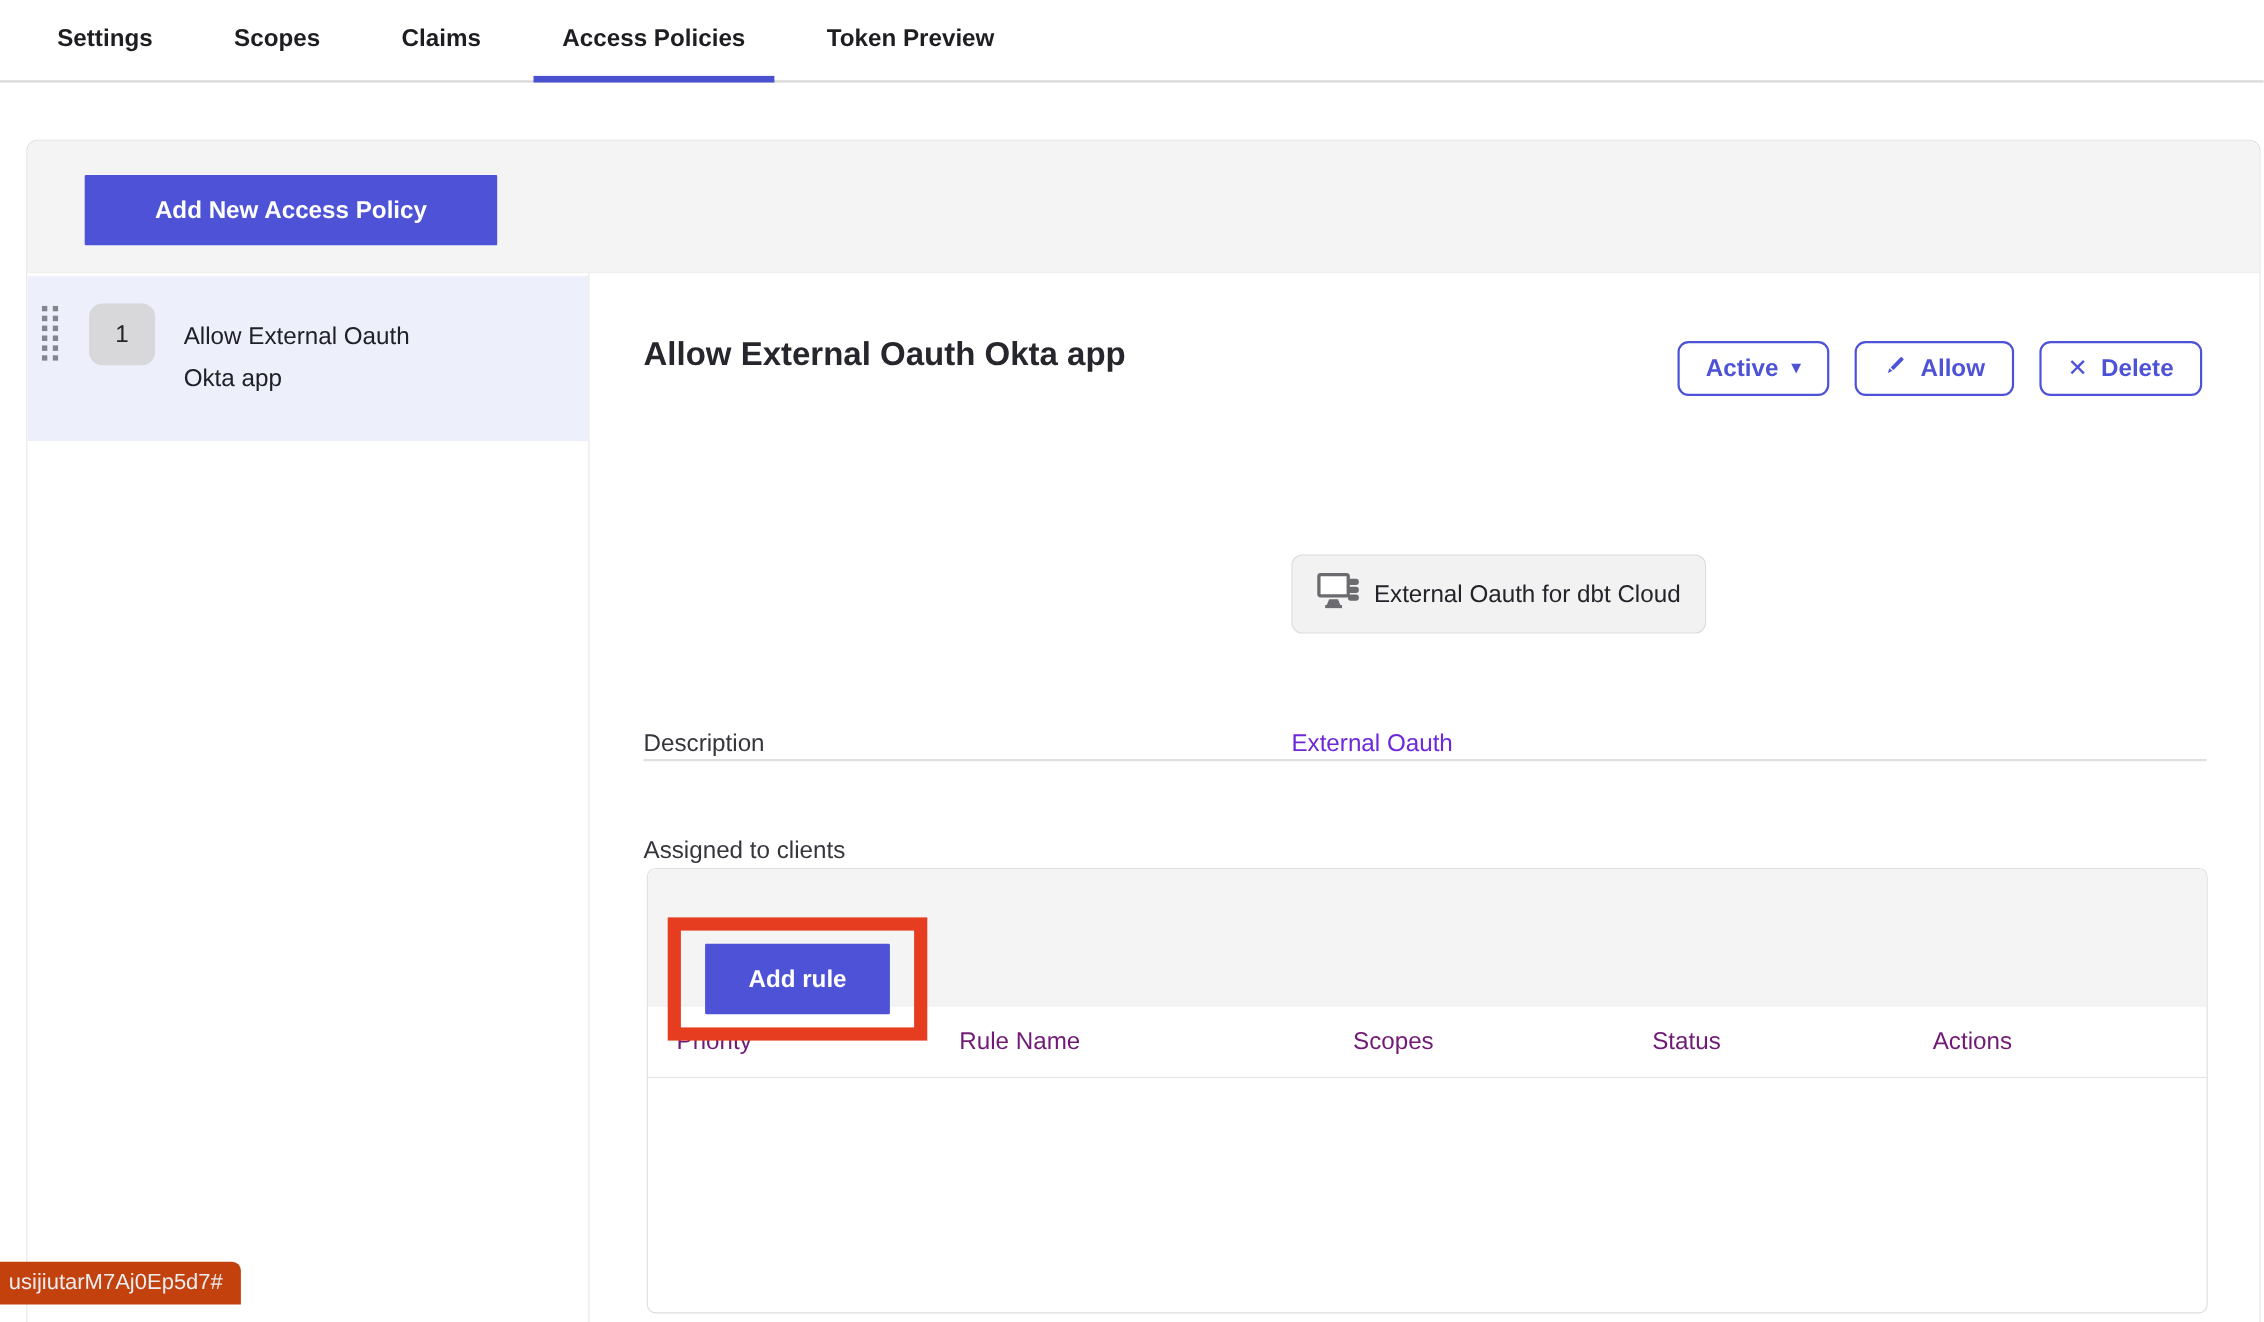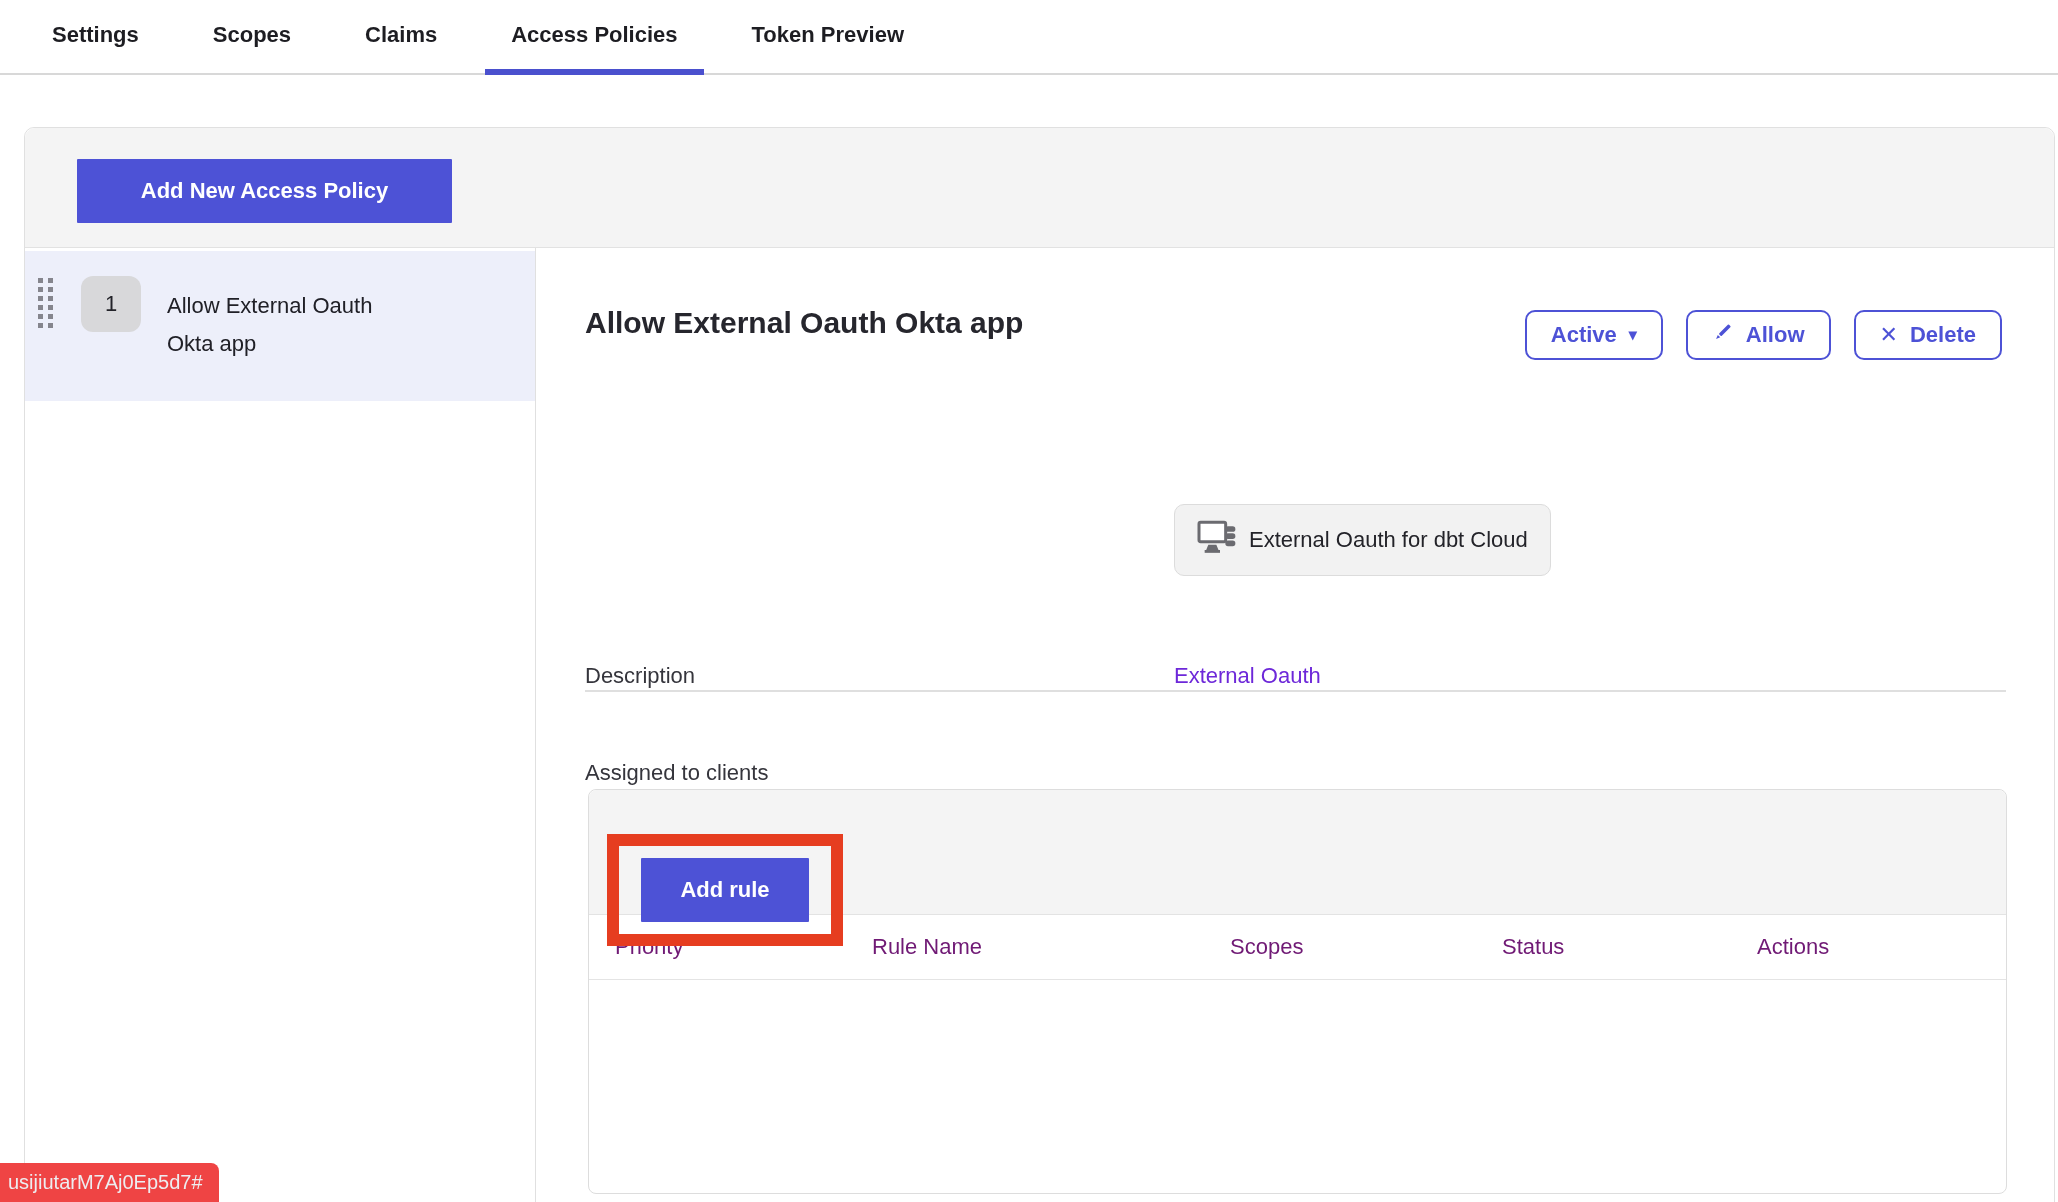--- a/index.html
+++ b/index.html
@@ -66,22 +66,22 @@
   .red-box { position:absolute; left:18px; top:8px; width:236px; height:112px;
     border:12px solid #e63d20; display:flex; align-items:center; justify-content:center;margin-top:36px; }
   .add-rule-btn { width:168px; height:64px; }
 
   .rules-table-head { display:grid; grid-template-columns:257px 358px 272px 255px 1fr;
     padding-left:26px; height:65px; align-items:center; border-bottom:1px solid #e4e4e4; }
   .col-h { font-size:22px; font-weight:normal; color:#701a75; }
   .rules-empty { height:212px; }
 
   
-  .link-tooltip { position:absolute; left:0; bottom:0; height:39px;
-    background:#ef4444; color:#ededf0; font-size:20px; display:flex; align-items:center;
+  .link-tooltip { position:absolute; left:0; bottom:16px; height:39px;
+    background:#c2410c; color:#ededf0; font-size:20px; display:flex; align-items:center;
     padding:0 16px 0 8px; border-radius:0 8px 0 0; }
 </style>
 </head>
 <body>
 
 <div class="page">
 
   <nav class="tabbar">
     <div class="tab">Settings</div>
     <div class="tab">Scopes</div>

